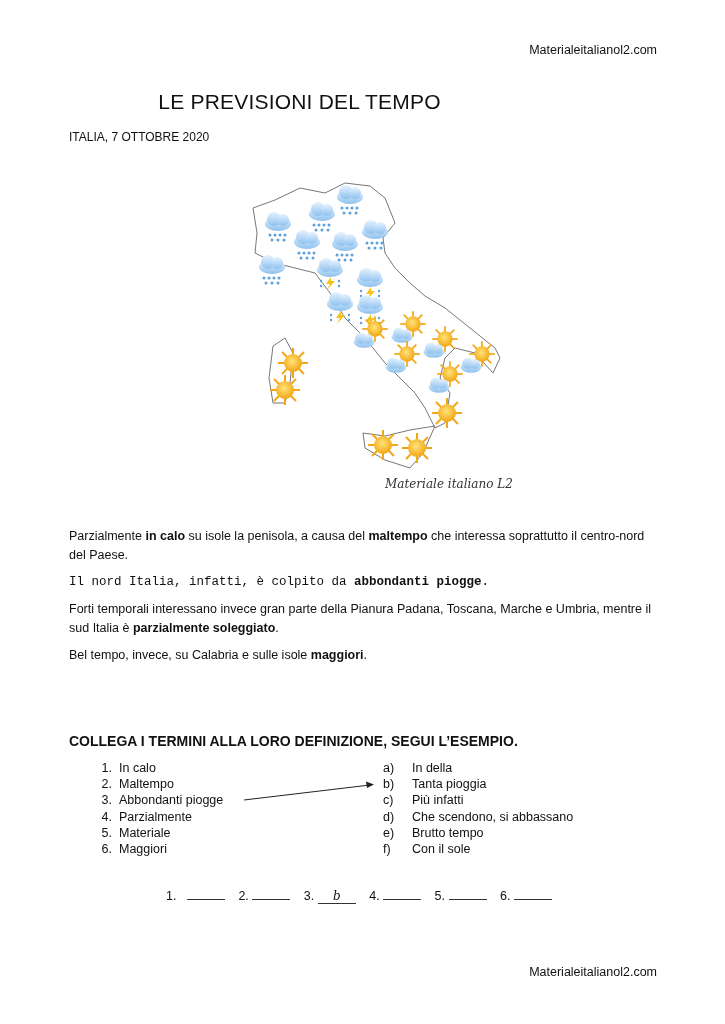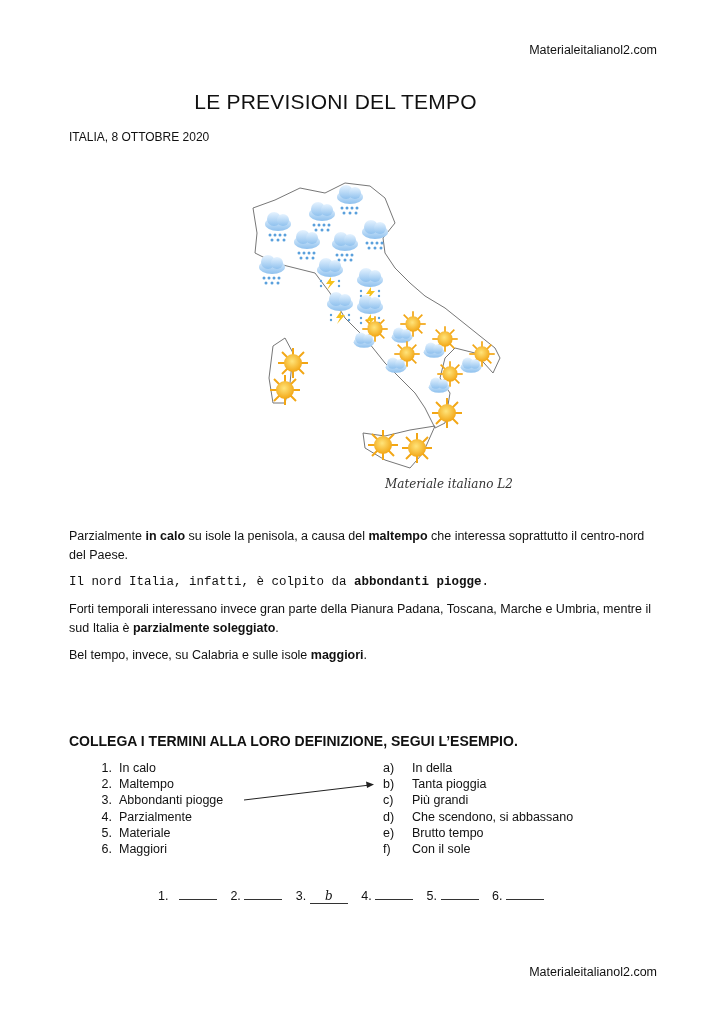--- a/index.html
+++ b/index.html
@@ -1,43 +1,43 @@
 <!DOCTYPE html>
 <html><head>
 <meta charset="utf-8">
 <style>
   html, body { margin:0; padding:0; background:#ffffff; }
   body { width:725px; height:1024px; position:relative; overflow:hidden;
          font-family:"Liberation Sans", sans-serif; color:#111; }
   .header-site { position:absolute; top:43px; right:68px; font-size:12.5px; }
   .footer-site { position:absolute; top:965px; right:68px; font-size:12.5px; }
   .title { position:absolute; top:90px; left:0; width:599px; text-align:center;
-           font-size:21px; letter-spacing:0.2px;margin-left:36px; }
+           font-size:21px; letter-spacing:0.2px; }
   .dateline { position:absolute; top:130px; left:69px; font-size:12px; }
   .map { position:absolute; top:178px; left:245px; width:275px; height:320px; }
   .para { position:absolute; left:69px; width:590px; font-size:12.5px; line-height:19px; }
   .para b { font-weight:bold; }
   .ex-title { position:absolute; top:733px; left:69px; font-size:14px; font-weight:bold;text-align:right; }
   .list { position:absolute; top:760px; font-size:12.5px; line-height:16.2px; }
   .list .row { display:flex; }
   .list .num { width:22px; text-align:right; margin-right:7px; }
   .list-left { left:90px; }
   .list-right { left:383px; }
   .list-right .num { width:13px; text-align:left; margin-right:16px; }
   .arrow { position:absolute; left:240px; top:780px; width:140px; height:24px; }
-  .answers { position:absolute; top:887px; left:0; width:712px; text-align:center; font-size:12.5px; }
+  .answers { position:absolute; top:887px; left:8px; width:712px; text-align:center; font-size:12.5px; }
   .answers span.slot { display:inline-block; margin-right:10px; }
   .answers .blank { display:inline-block; border-bottom:1px solid #333; width:38px; height:12px; position:relative; text-align:center; font-style:italic; font-family:"DejaVu Serif", serif; font-size:12px; line-height:10px; }
 </style>
 </head>
 <body>
 
 <div class="header-site">Materialeitalianol2.com</div>
 <div class="title">LE PREVISIONI DEL TEMPO</div>
-<div class="dateline">ITALIA, 8 OTTOBRE 2020</div>
+<div class="dateline">ITALIA, 7 OTTOBRE 2020</div>
 
 <svg class="map" viewBox="0 0 275 320">
   <defs>
     <radialGradient id="sunG" cx="45%" cy="40%" r="60%">
       <stop offset="0%" stop-color="#ffe47a"></stop>
         <stop offset="100%" stop-color="#f2a615"></stop>
     </radialGradient>
     <linearGradient id="cloudG" x1="0" y1="0" x2="0" y2="1">
       <stop offset="0%" stop-color="#e6f3ff"></stop>
         <stop offset="100%" stop-color="#8fc1ee"></stop>
@@ -164,21 +164,21 @@
   <div class="row">
       <span class="num">a)</span>
       <span>In della</span>
     </div>
   <div class="row">
       <span class="num">b)</span>
       <span>Tanta pioggia</span>
     </div>
   <div class="row">
       <span class="num">c)</span>
-      <span>Più grandi</span>
+      <span>Più infatti</span>
     </div>
   <div class="row">
       <span class="num">d)</span>
       <span>Che scendono, si abbassano</span>
     </div>
   <div class="row">
       <span class="num">e)</span>
       <span>Brutto tempo</span>
     </div>
   <div class="row">

